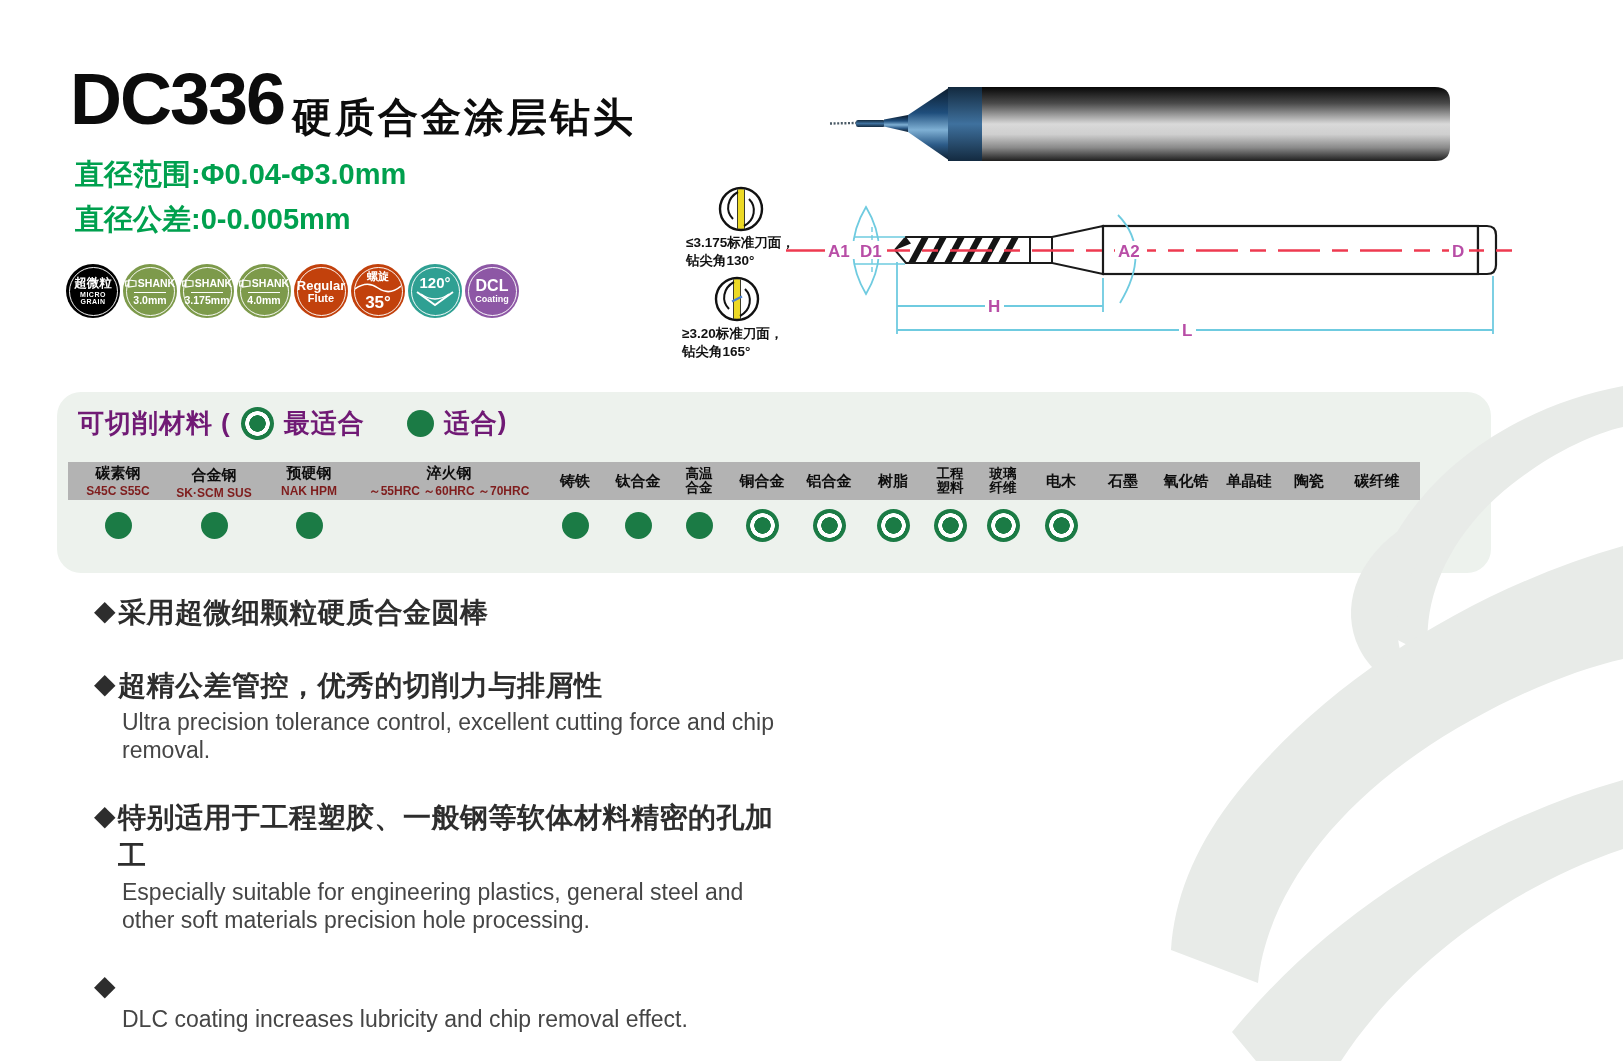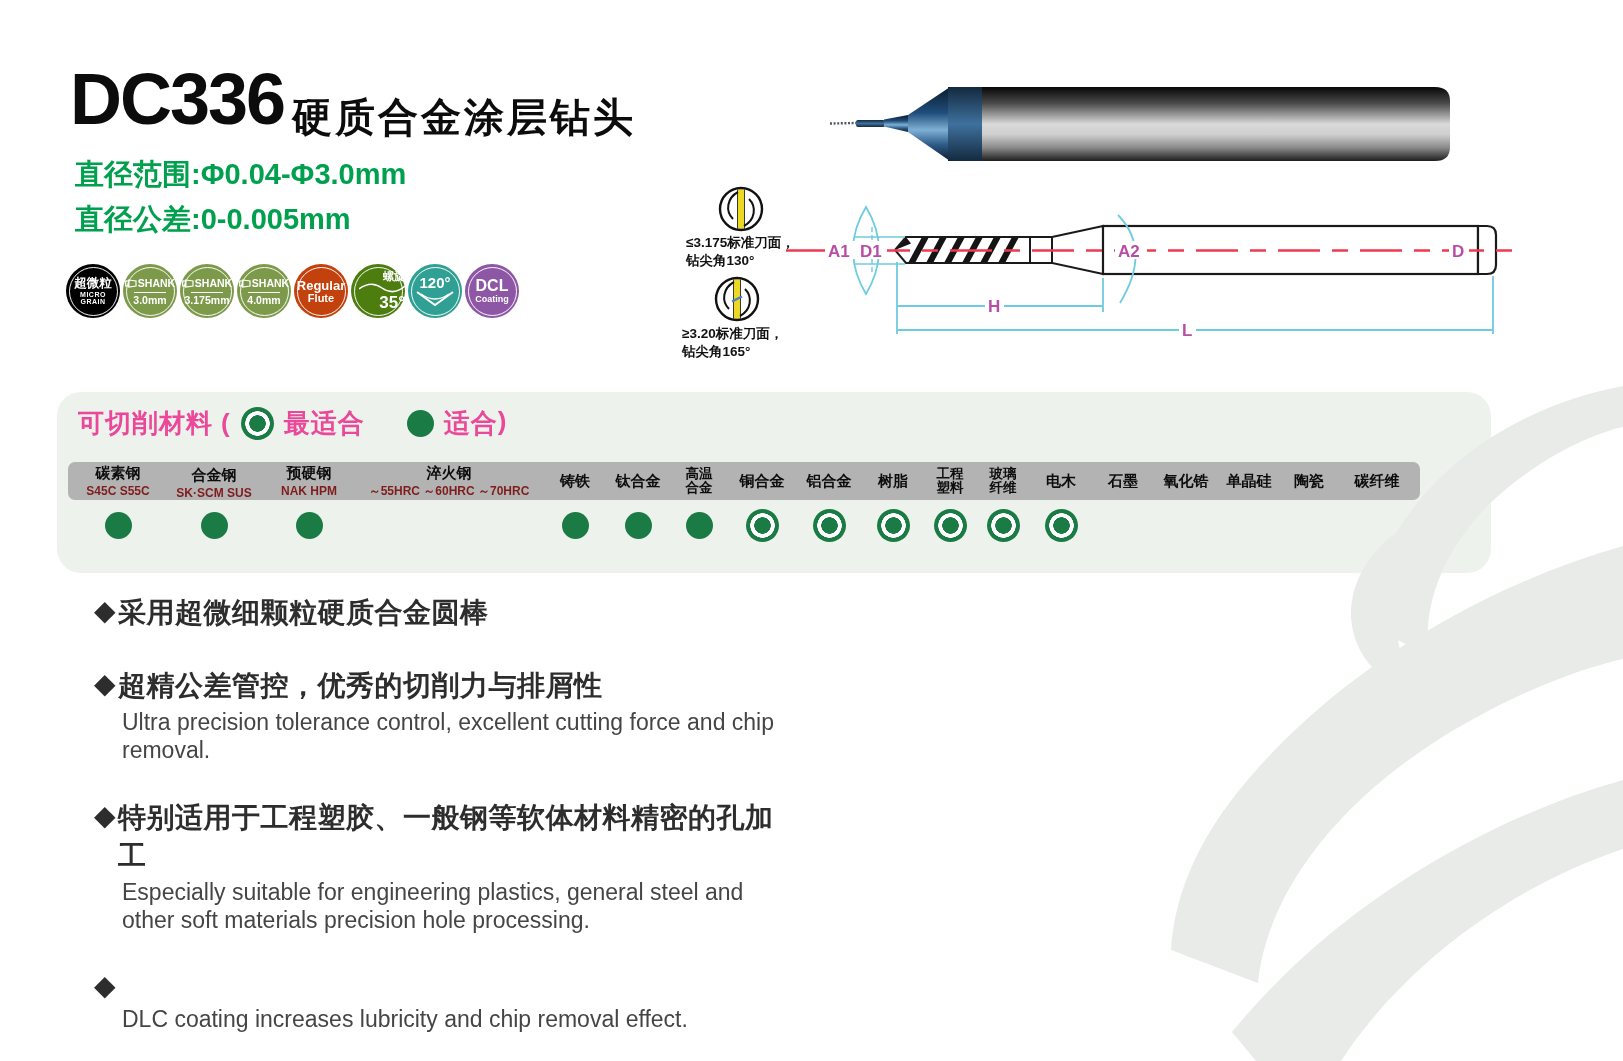--- a/index.html
+++ b/index.html
@@ -26,26 +26,26 @@
   .b-shank{font-size:10.5px;font-weight:700;}
   .b-div{width:32px;height:1px;background:#fff;margin:2px 0;}
   .b-size{font-size:10.5px;font-weight:700;}
   .b-t1{font-weight:700;}
   .b-t2{font-weight:700;margin-top:1px;}
 
   
   #mat-box{left:57px;top:392px;width:1434px;height:181px;background:#edf2ed;border-radius:24px;z-index:1;}
   #swoosh{left:1050px;top:370px;z-index:2;pointer-events:none;}
   #mat-title-row{left:78px;top:406px;display:flex;align-items:center;z-index:3;
-    font-size:26px;font-weight:700;color:#ec4899;letter-spacing:1px;}
+    font-size:26px;font-weight:700;color:#701a75;letter-spacing:1px;}
   #mat-title-row .sp{margin:0 8px;}
   .dot-good{width:27px;height:27px;border-radius:50%;background:#1b7b45;}
   .dot-best{width:33px;height:33px;border-radius:50%;
     background:radial-gradient(circle,#1b7b45 0 8px,#ffffff 8.5px 12px,#1b7b45 12.5px);}
-  #mat-strip{left:68px;top:462px;width:1348px;height:38px;background:#b3b3b3;z-index:3;display:flex;align-items:stretch;padding-left:4px;border-radius:7px;}
+  #mat-strip{left:68px;top:462px;width:1348px;height:38px;background:#b3b3b3;z-index:3;display:flex;align-items:stretch;padding-left:4px;}
   .mcol{display:flex;flex-direction:column;align-items:center;justify-content:center;line-height:1.06;}
   .mcol .nm{font-size:15px;font-weight:700;color:#0d0d0d;white-space:nowrap;}
   .mcol .nm2{font-size:13.5px;font-weight:700;color:#0d0d0d;white-space:nowrap;}
   .mcol .sub{font-size:12px;font-weight:600;color:#7f1d1d;margin-top:4px;white-space:nowrap;}
   #mat-dotsrow{left:68px;top:500px;width:1348px;height:50px;display:flex;z-index:3;padding-left:4px;}
   .dcell{display:flex;align-items:center;justify-content:center;}
 
   
   #features{left:94px;top:594px;width:700px;z-index:3;}
   .feat{margin-bottom:35px;}
@@ -112,21 +112,21 @@
         </svg>
         <span class="b-shank">SHANK</span>
       </div>
       <div class="b-div"></div>
       <div class="b-size">4.0mm</div>
     </div>
     <div class="badge" style="background: #c2410c;">
       <div class="b-t1" style="font-size: 13px;">Regular</div>
       <div class="b-t2" style="font-size: 11px;">Flute</div>
     </div>
-    <div class="badge" style="background: #4d7c0f; align-items: flex-end;">
+    <div class="badge" style="background: #c2410c;">
       <div class="b-t1" style="font-size: 11px;">螺旋</div>
       <svg width="46" height="11" viewBox="0 0 46 11">
         <path d="M0,7 C8,1 16,1 23,6 C30,11 38,11 46,4" stroke="#fff" stroke-width="1.5" fill="none"></path>
       </svg>
       <div class="b-t2" style="font-size: 17px;">35°</div>
     </div>
     <div class="badge" style="background: rgb(47, 160, 147);">
       <div class="b-t1" style="font-size: 15px;">120°</div>
       <svg width="40" height="17" viewBox="0 0 40 17">
         <path d="M2,2 L20,15 L38,2" stroke="#fff" stroke-width="2" fill="none"></path>

